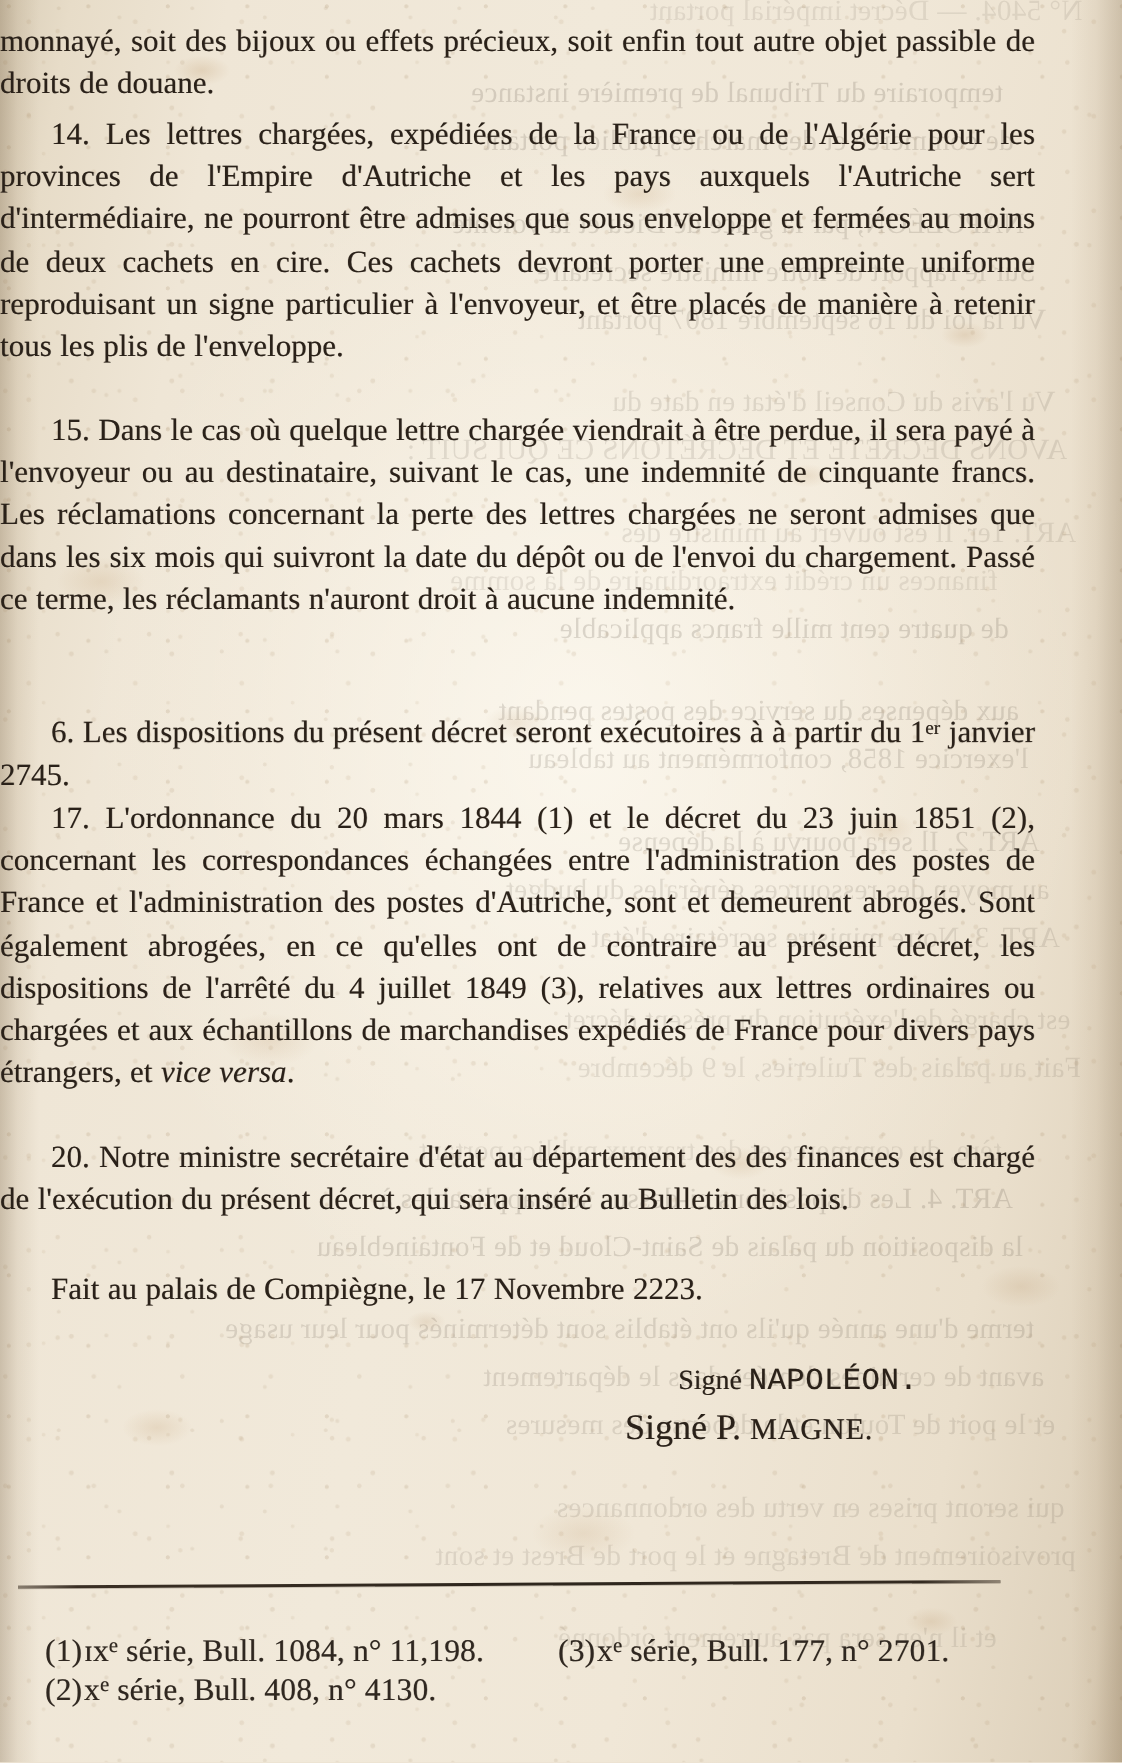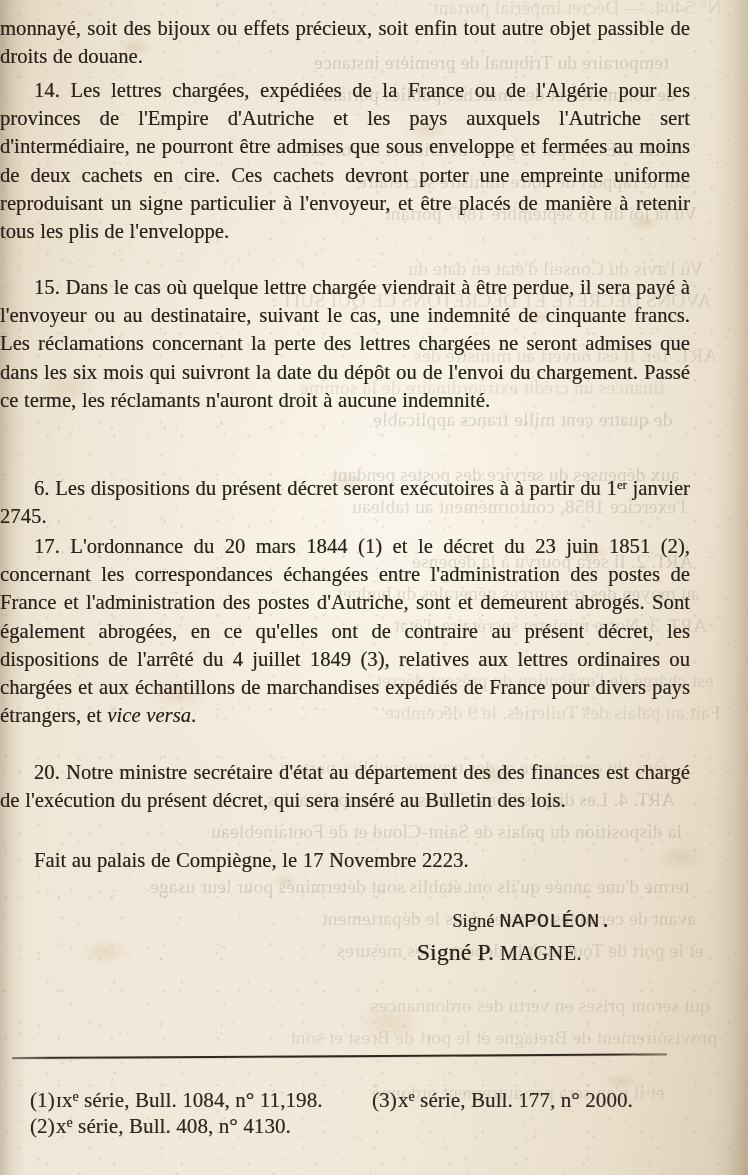--- a/index.html
+++ b/index.html
@@ -327,17 +327,17 @@
     <div>
       <span class="fn-num">(1)</span><span>ɪx</span><sup class="ordinal">e</sup><span> série, Bull. 1084, n° 11,198.</span>
     </div>
     <div>
       <span class="fn-num">(2)</span><span>x</span><sup class="ordinal">e</sup><span> série, Bull. 408, n° 4130.</span>
     </div>
   </div>
 
   <div class="foot foot-col-right">
     <div>
-      <span class="fn-num">(3)</span><span>x</span><sup class="ordinal">e</sup><span> série, Bull. 177, n° 2000.</span>
+      <span class="fn-num">(3)</span><span>x</span><sup class="ordinal">e</sup><span> série, Bull. 177, n° 2701.</span>
     </div>
   </div>
 
 </div>
 
 </body></html>

